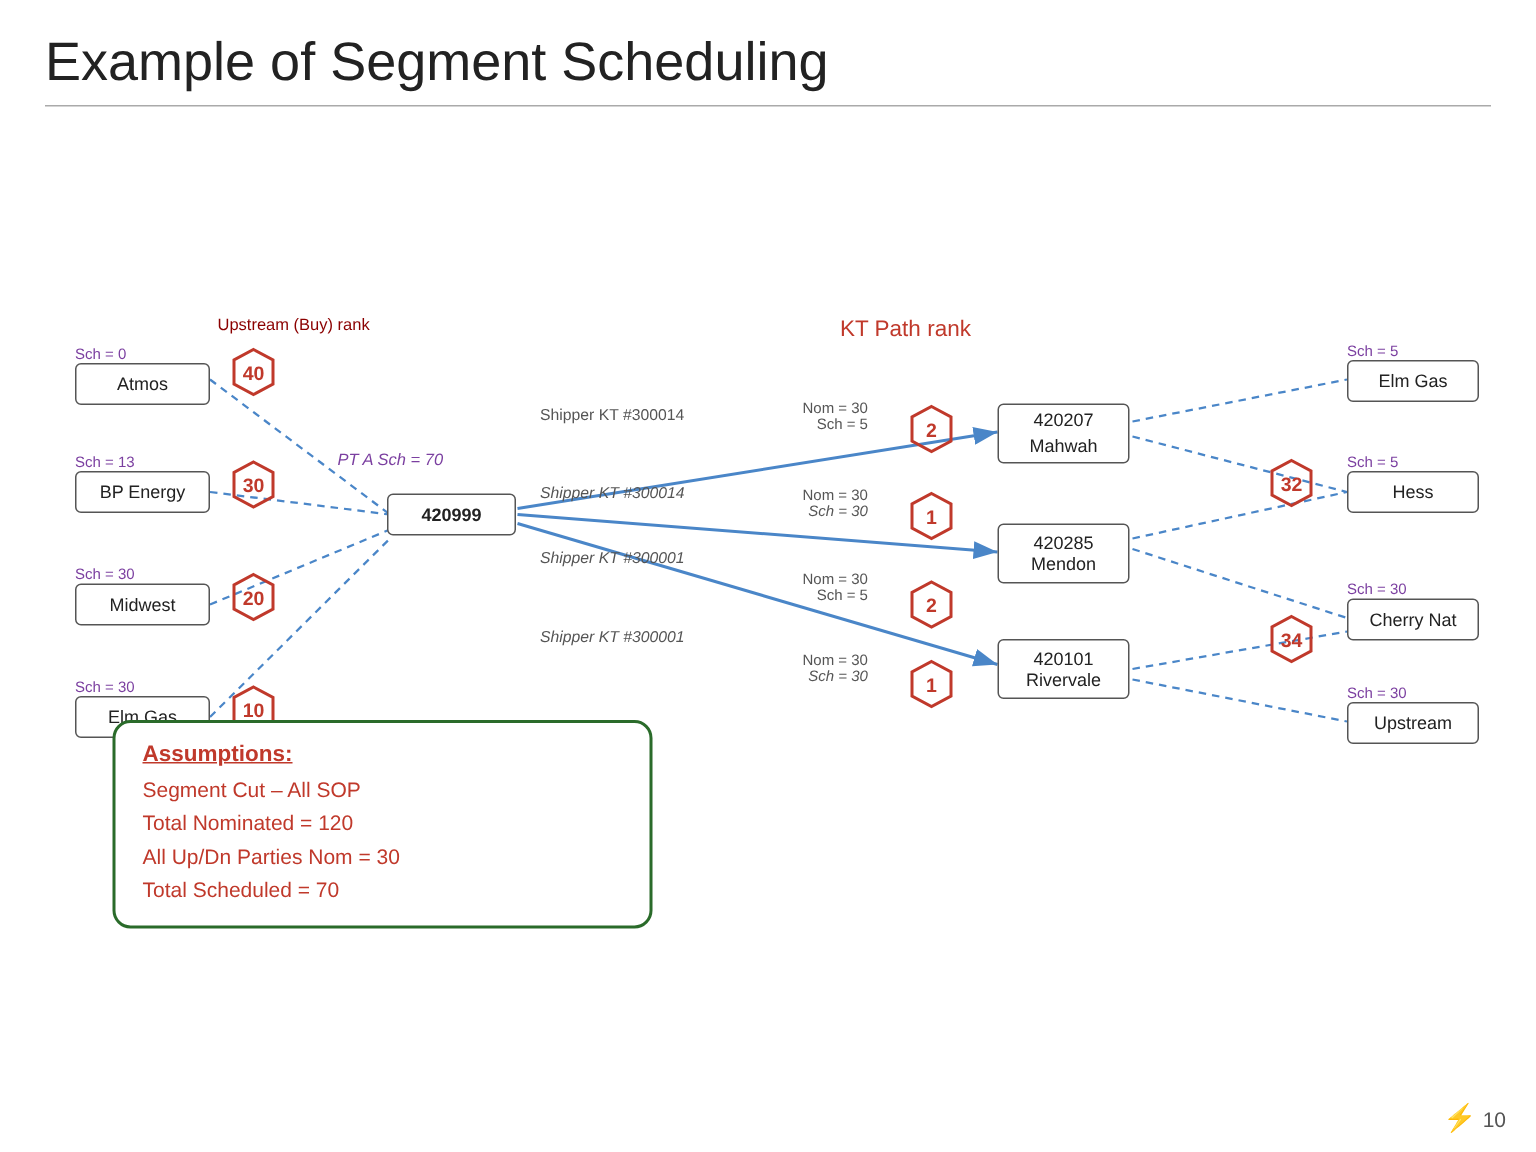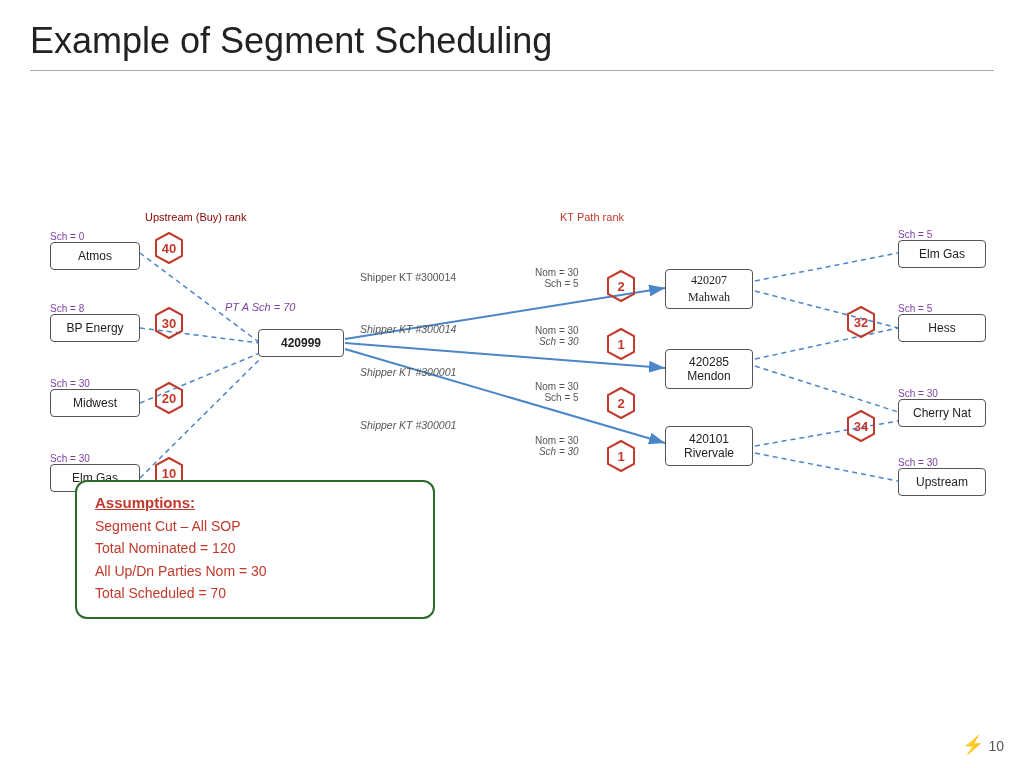--- a/index.html
+++ b/index.html
@@ -133,21 +133,21 @@
     }
 
     .bolt-icon {
       color: #c0392b;
       font-size: 18px;
       margin-right: 4px;
     }
 
     .kt-path-label {
       position: absolute;
-      font-size: 11px;
+      font-size: 15px;
       color: #c0392b;
     }
 
     .upstream-label {
       position: absolute;
       font-size: 11px;
       color: #8B0000;
     }
   </style>
 </head>
@@ -198,21 +198,21 @@
 
     <div class="upstream-label" style="top:130px; left:115px; color:#8B0000; font-size:11px;">Upstream (Buy) rank</div>
 
     <div class="kt-path-label" style="top:130px; left:530px;">KT Path rank</div>
 
     <div class="ann-text purple" style="top:220px; left:195px; font-style:italic; font-size:11px;">PT A Sch = 70</div>
 
     <div class="box-label" style="top:150px; left:20px;">Sch = 0</div>
     <div class="box" style="top:161px; left:20px; width:90px; height:28px;">Atmos</div>
 
-    <div class="box-label" style="top:222px; left:20px;">Sch = 8</div>
+    <div class="box-label" style="top:222px; left:20px;">Sch = 13</div>
     <div class="box" style="top:233px; left:20px; width:90px; height:28px;">BP Energy</div>
 
     <div class="box-label" style="top:297px; left:20px;">Sch = 30</div>
     <div class="box" style="top:308px; left:20px; width:90px; height:28px;">Midwest</div>
 
     <div class="box-label" style="top:372px; left:20px;">Sch = 30</div>
     <div class="box" style="top:383px; left:20px; width:90px; height:28px;">Elm Gas</div>
 
     <div class="hex-badge" style="top:150px; left:122px;">
       <svg width="34" height="34" viewBox="0 0 34 34">
@@ -269,21 +269,21 @@
         </svg>
       <span>2</span>
     </div>
     <div class="hex-badge" style="top:358px; left:574px;">
       <svg width="34" height="34" viewBox="0 0 34 34">
           <polygon points="17,2 30,9 30,25 17,32 4,25 4,9" fill="none" stroke="#c0392b" stroke-width="2"></polygon>
         </svg>
       <span>1</span>
     </div>
 
-    <div class="box" style="top:188px; left:635px; width:88px; height:40px; line-height:1.4; flex-direction:column;font-family:Liberation Serif, serif;">420207<br>Mahwah</div>
+    <div class="box" style="top:188px; left:635px; width:88px; height:40px; line-height:1.4; flex-direction:column;">420207<br>Mahwah</div>
 
     <div class="box" style="top:268px; left:635px; width:88px; height:40px; flex-direction:column;">420285<br>Mendon</div>
 
     <div class="box" style="top:345px; left:635px; width:88px; height:40px; flex-direction:column;">420101<br>Rivervale</div>
 
     <div class="hex-badge" style="top:224px; left:814px;">
       <svg width="34" height="34" viewBox="0 0 34 34">
           <polygon points="17,2 30,9 30,25 17,32 4,25 4,9" fill="none" stroke="#c0392b" stroke-width="2"></polygon>
         </svg>
       <span>32</span>

